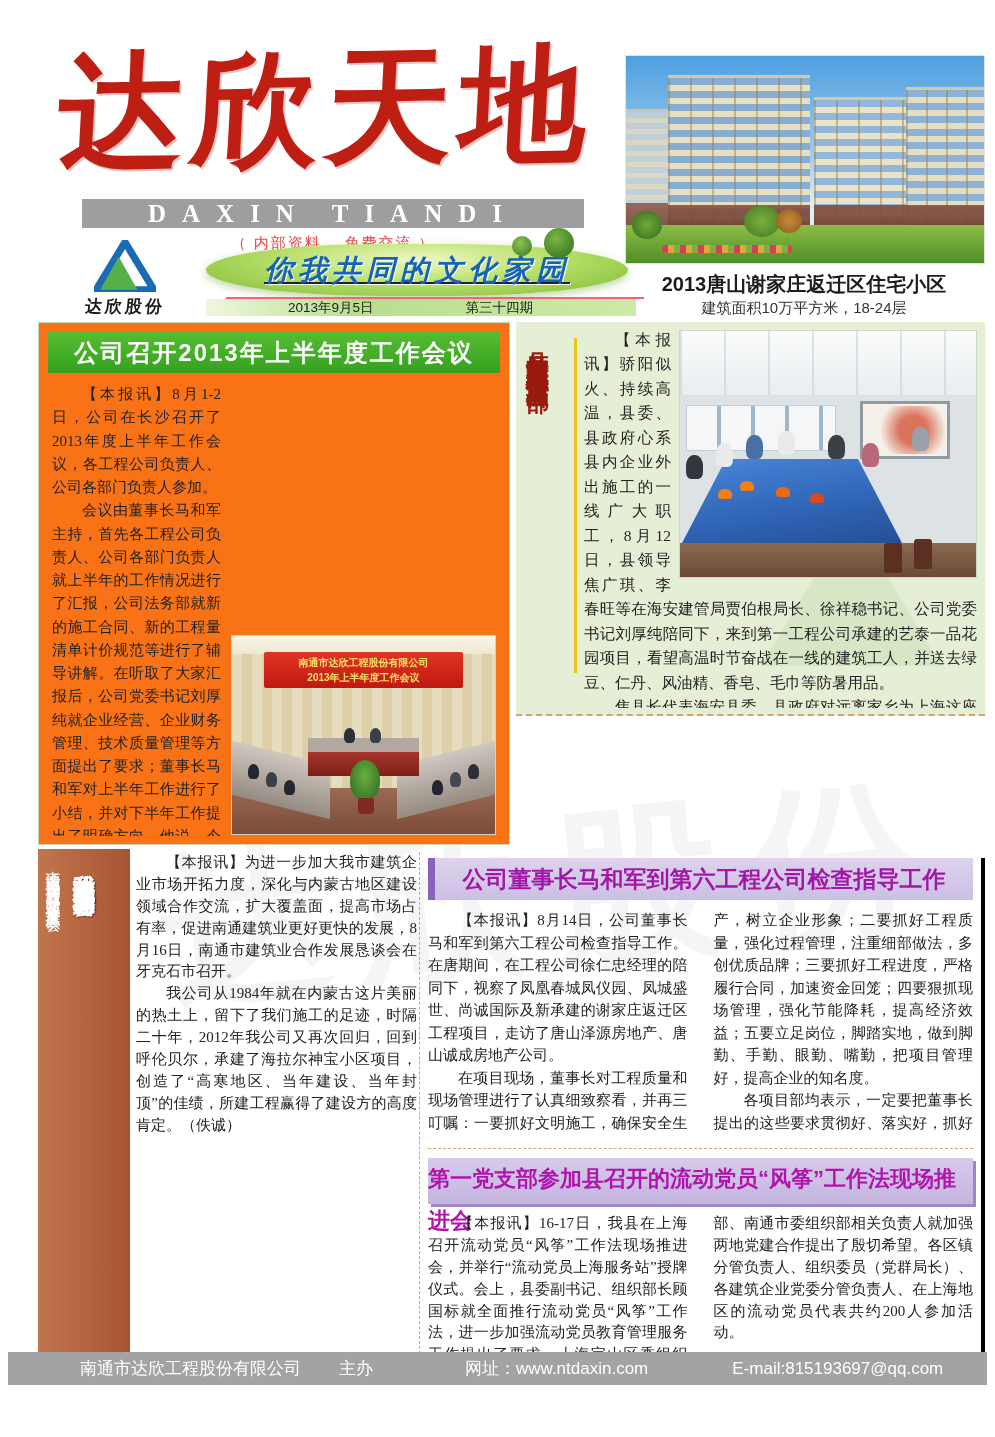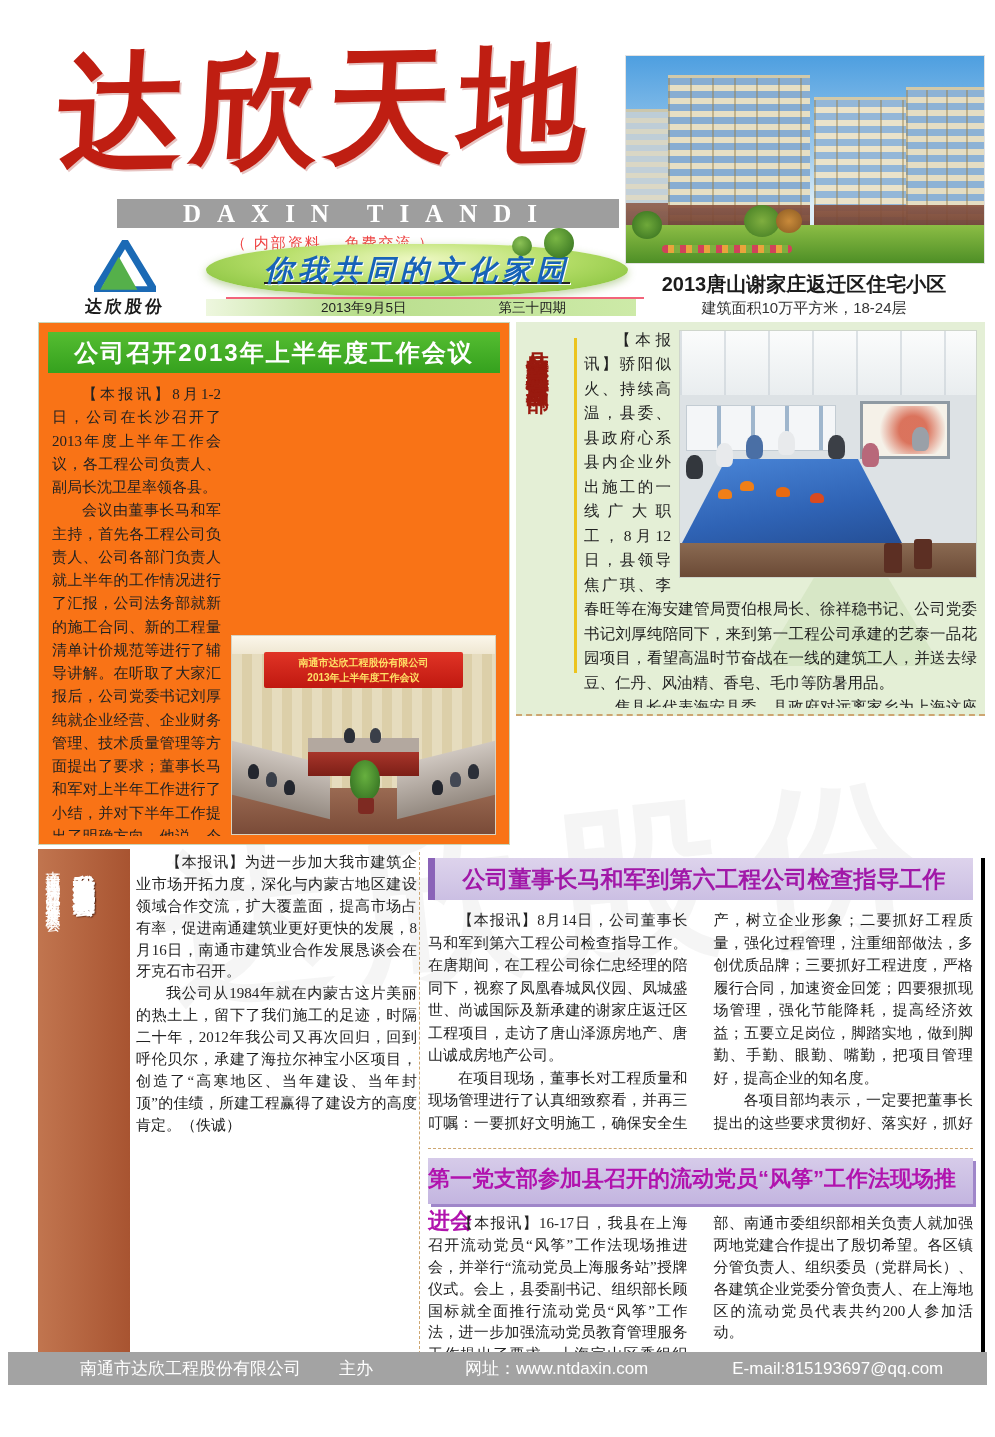--- a/index.html
+++ b/index.html
@@ -11,41 +11,41 @@
   .watermark { position:absolute; left:160px; top:780px; font-size:170px; font-weight:bold;
     color:rgba(120,120,120,0.07); letter-spacing:26px; transform:rotate(-6deg);
     white-space:nowrap; pointer-events:none; }
 
   
   .masthead-title { position:absolute; left:58px; top:26px; width:580px; height:170px;
     font-size:126px; line-height:166px; font-weight:bold; color:#bf1e12; letter-spacing:8px;
     transform:rotate(-1deg) skewX(-4deg); text-shadow:2px 2px 0 rgba(160,20,10,.25); }
   .masthead-en { position:absolute; left:82px; top:199px; width:502px; height:29px;
     background:#9e9e9e; color:#fff; font-weight:bold; font-size:25px; letter-spacing:16px;
-    text-align:center; line-height:29px;margin-left:35px; }
+    text-align:center; line-height:29px; }
   .masthead-note { position:absolute; left:82px; top:234px; width:502px; text-align:center;
     font-size:15px; color:#ef4444; letter-spacing:2px; }
   .logo { position:absolute; left:94px; top:240px; width:62px; height:52px; }
   .logo-label { position:absolute; left:60px; top:295px; width:130px; text-align:center;
     font-weight:bold; font-size:17px; letter-spacing:3px; color:#1a1a1a; transform:skewX(-6deg); }
   .slogan { position:absolute; left:206px; top:244px; width:422px; height:52px;
     background:radial-gradient(ellipse at 50% 30%, #eef8c4 0%, #b9e06c 45%, #7cbb33 100%);
     border-radius:50% / 60%; box-shadow:0 3px 8px rgba(110,160,50,.45);text-decoration:underline; }
   .slogan-text { display:block; line-height:52px; text-align:center; color:#1763b8;
     font-weight:bold; font-style:italic; font-size:29px; letter-spacing:5px;
     text-shadow:1px 1px 0 #ffffff; }
   .slogan-tree { position:absolute; border-radius:50%; }
   .slogan-tree.t1 { right:54px; top:-16px; width:30px; height:30px;
     background:radial-gradient(circle at 40% 35%, #79b644, #2e6b1d); }
   .slogan-tree.t2 { right:96px; top:-8px; width:20px; height:20px;
     background:radial-gradient(circle at 40% 35%, #8cc256, #39761f); }
   .slogan-line { position:absolute; left:226px; top:297px; width:418px; height:2px; background:#f2647a; }
   .date-strip { position:absolute; left:206px; top:299px; width:430px; height:17px;
     background:linear-gradient(90deg,#eef7df,#b9de8d 35%,#cdeaa8); display:flex; align-items:flex-start;
-    font-size:13.5px; color:#222; font-family:"Liberation Sans",sans-serif;padding-left:33px; }
+    font-size:13.5px; color:#222; font-family:"Liberation Sans",sans-serif; }
   .date-strip .d1 { margin-left:82px; }
   .date-strip .d2 { margin-left:92px; }
 
   
   .bld-photo { position:absolute; left:625px; top:55px; width:360px; height:209px;
     background:linear-gradient(180deg,#4e9fe0 0%,#9cc9ec 45%,#ddeef8 72%);
     border:1px solid #e2e2e2; overflow:hidden; }
   .bld { position:absolute; border-top:3px solid #d2c9a9; }
   .bld::after { content:""; position:absolute; left:0; right:0; bottom:0; height:24px;
     background:linear-gradient(#8a5340,#6e3f2f); opacity:.92; }
@@ -234,21 +234,21 @@
         <div class="conf-pot"></div>
         <span class="conf-person" style="left:16px;top:128px;background:#23262e;"></span>
         <span class="conf-person" style="left:34px;top:136px;background:#3a3f49;"></span>
         <span class="conf-person" style="left:52px;top:144px;background:#23262e;"></span>
         <span class="conf-person" style="right:16px;top:128px;background:#2b2f38;"></span>
         <span class="conf-person" style="right:34px;top:136px;background:#434854;"></span>
         <span class="conf-person" style="right:52px;top:144px;background:#23262e;"></span>
         <span class="conf-person" style="left:112px;top:92px;background:#2b2f38;"></span>
         <span class="conf-person" style="left:138px;top:92px;background:#3a3f49;"></span>
       </div>
-      <p class="para">【本报讯】8月1-2日，公司在长沙召开了2013年度上半年工作会议，各工程公司负责人、副局长沈卫星率领各县。</p>
+      <p class="para">【本报讯】8月1-2日，公司在长沙召开了2013年度上半年工作会议，各工程公司负责人、公司各部门负责人参加。</p>
       <p class="para">会议由董事长马和军主持，首先各工程公司负责人、公司各部门负责人就上半年的工作情况进行了汇报，公司法务部就新的施工合同、新的工程量清单计价规范等进行了辅导讲解。在听取了大家汇报后，公司党委书记刘厚纯就企业经营、企业财务管理、技术质量管理等方面提出了要求；董事长马和军对上半年工作进行了小结，并对下半年工作提出了明确方向。他说，今年在全体干群的共同努力下，上半年无论经济指标、创优创新等各项工作取得了稳步的前进，面对下半年更繁重的任务，公司各级责任人要树立信心，对照目标，全力冲刺。他要求各工程公司要进一步加强市场开拓、安全、技术管理、信息化建设、人才管理等工作，提高工作的前瞻性，规避工作风险，实现新突破。</p>
 
     </div>
   </div>
 
   <div class="boxA2">
     <div class="a2-wm"></div>
     <div class="a2-headline">县领导高温慰问第一工程公司艺泰一品项目部</div>
     <div class="a2-rule"></div>
     <div class="a2-content">

